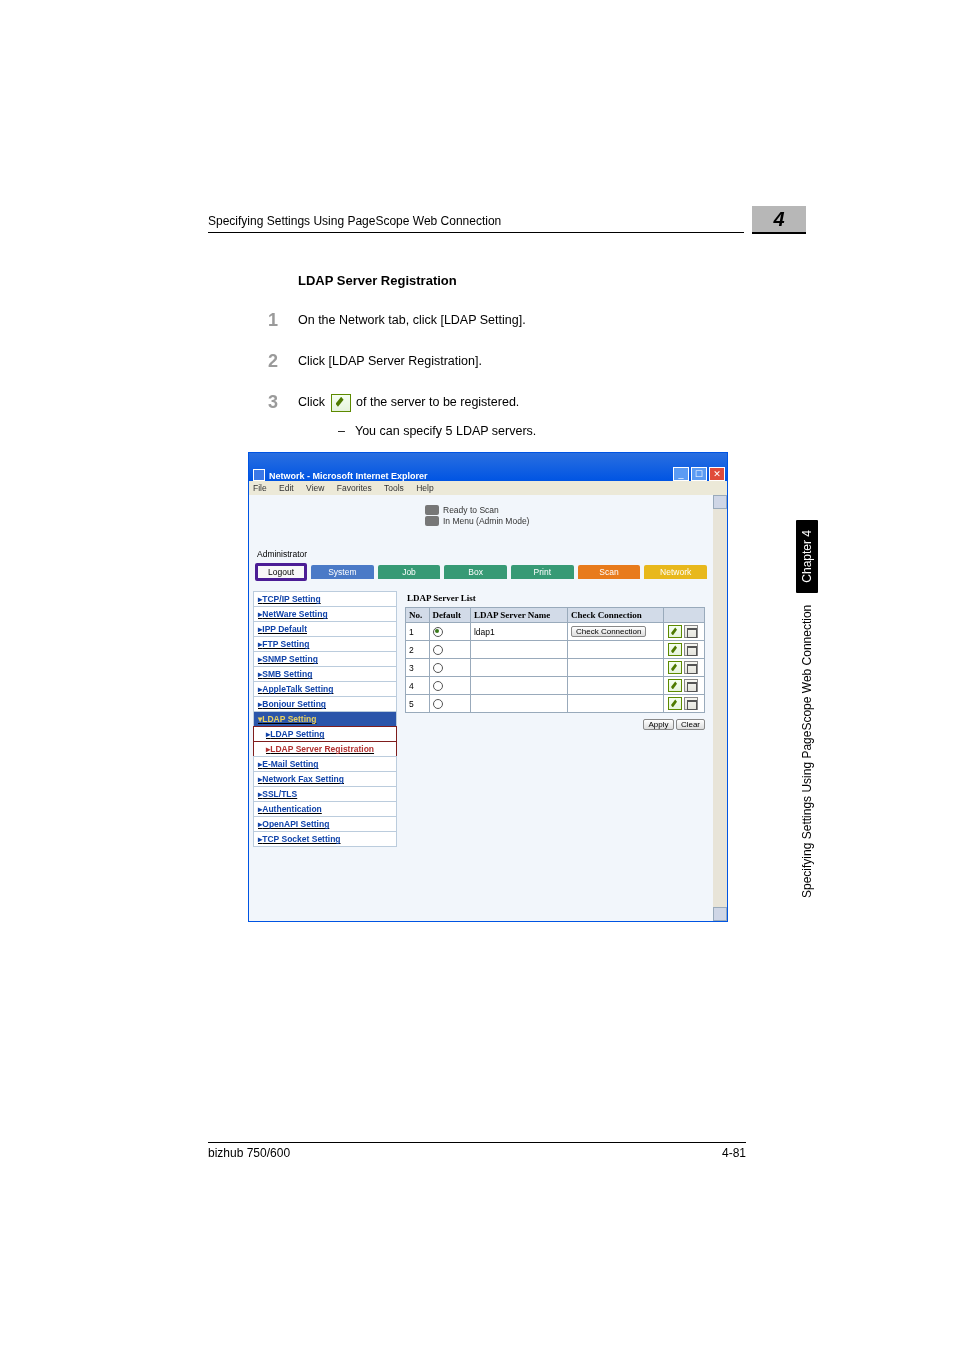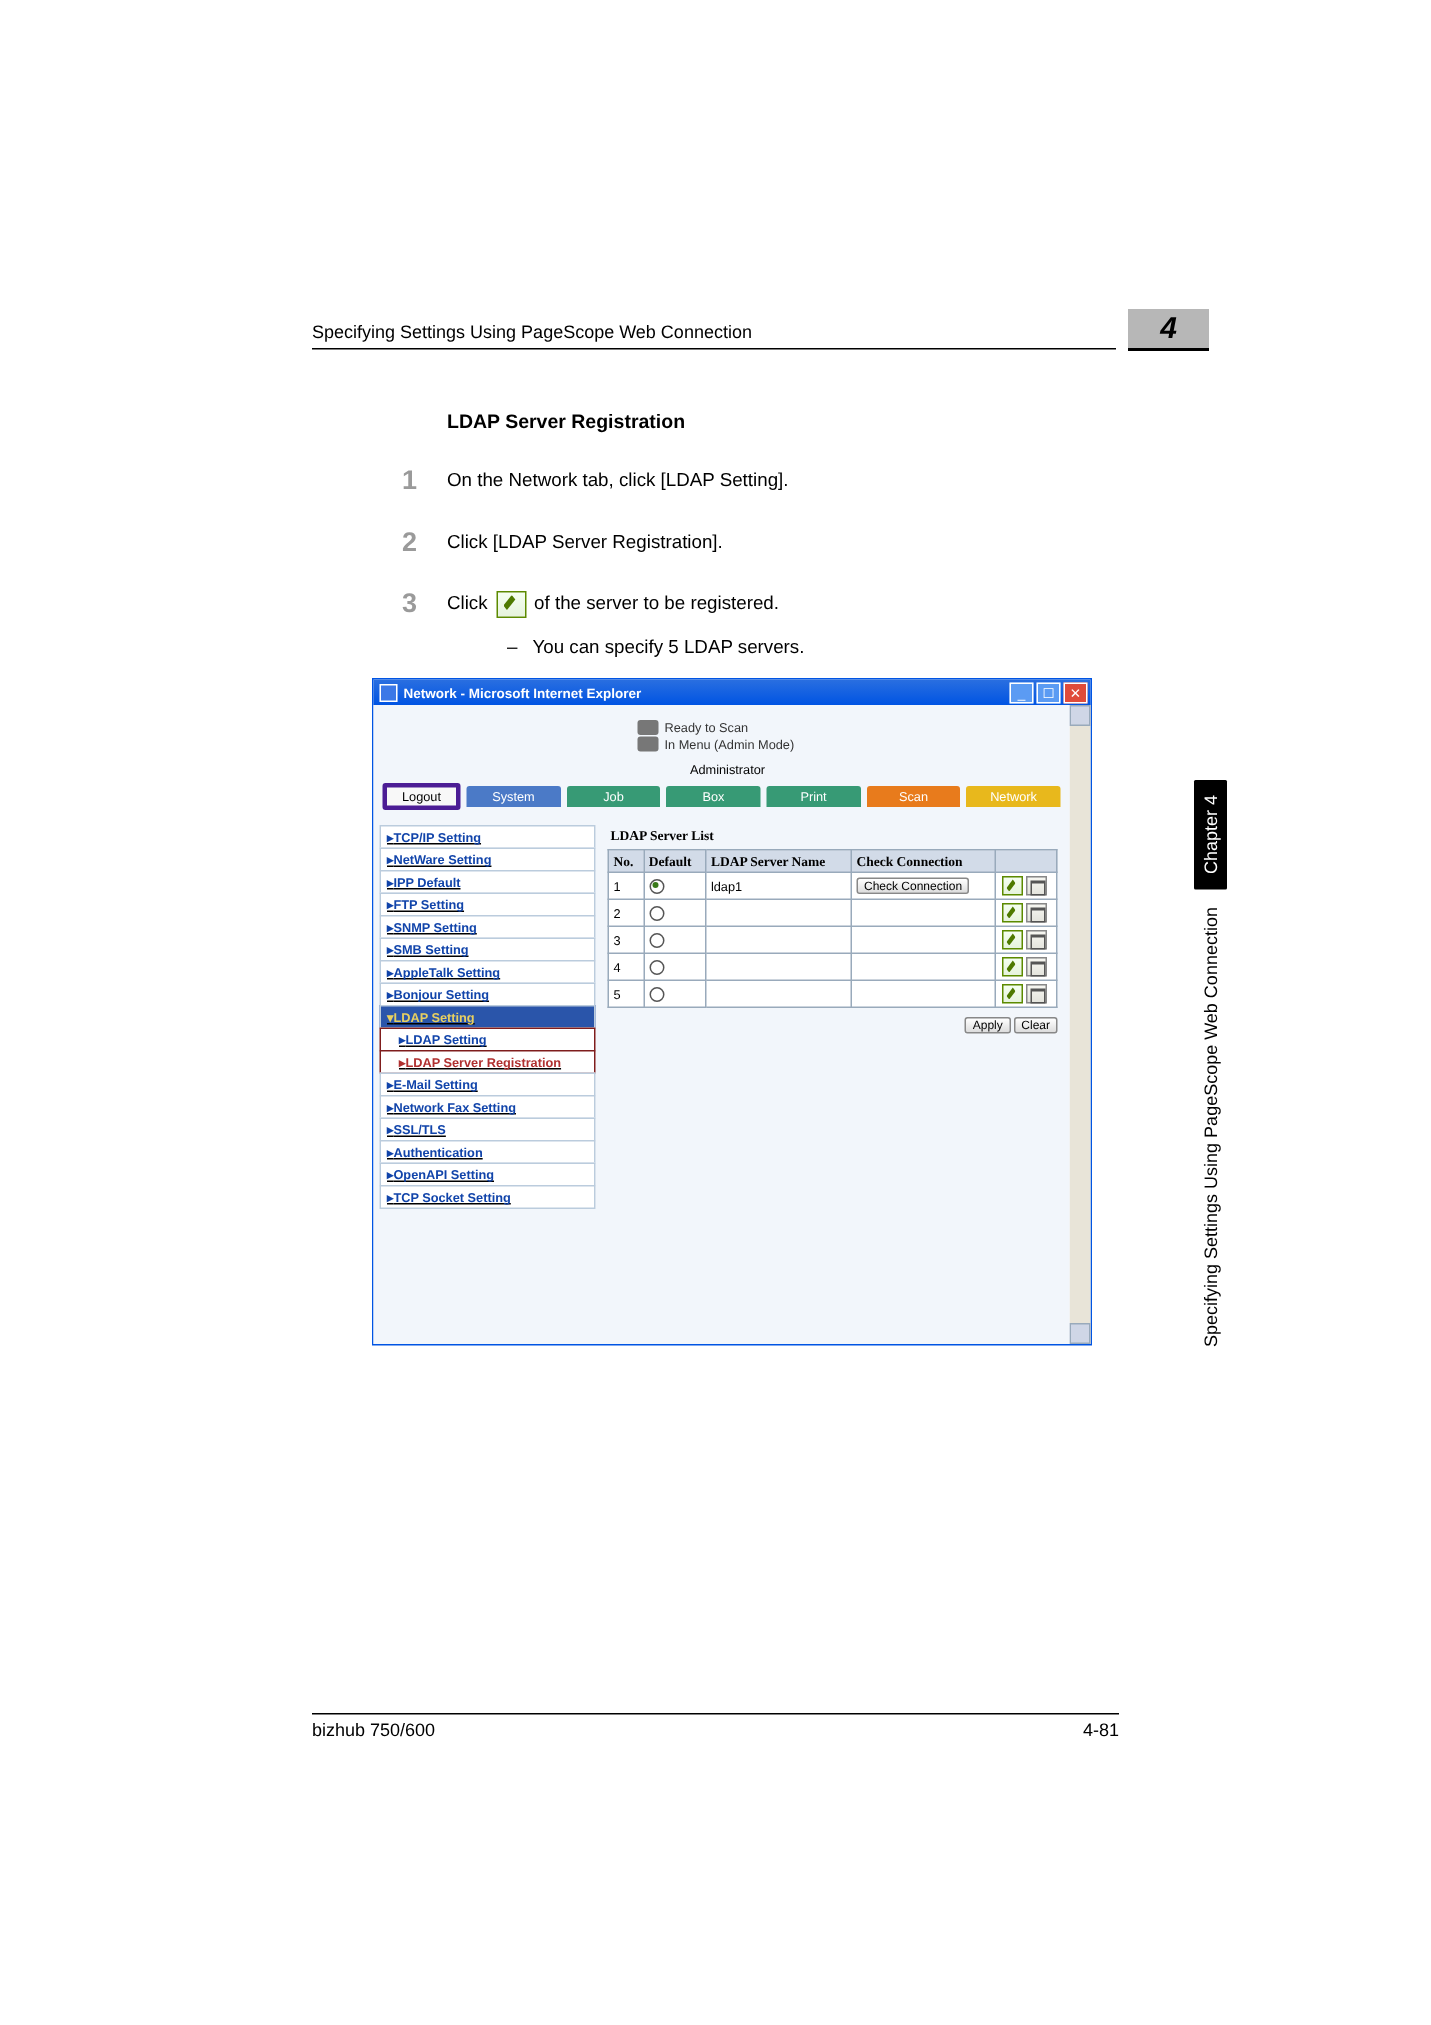--- a/index.html
+++ b/index.html
@@ -99,36 +99,36 @@
     margin-left: 40px;
     width: 478px;
     border: 1px solid #0054E3;
     font-size: 8.5px;
     color:#000;
   }
   .titlebar {
     background: linear-gradient(#2a6fe0,#0054E3);
     color: #fff;
     display: flex;
-    align-items: center;
+    align-items: flex-end;
     height: 16px;
-    padding: 1px 2px 0 4px;
+    padding: 12px 2px 0 4px;
   }
   .titlebar-ie { width:10px;height:10px;background:#3b78e7;border:1px solid #fff; margin-right:4px; }
   .titlebar-title { flex:1; font-weight:bold; font-size:9px;}
   .win-btn { width:14px;height:12px;margin-left:2px;display:flex;align-items:center;justify-content:center;font-size:9px;background:#5b9bf3;border:1px solid #fff;color:#fff;}
   .win-btn.close{background:#e04b3a;}
   .menubar { background:#ece9d8; padding:2px 4px; color:#333; font-size:8.5px;}
   .menubar span{margin-right:10px;}
   .content-top { display:flex; }
   .content-area { background:#f2f6fb; height:426px; position:relative; padding:0; }
   .status-area { padding:10px 0 6px 176px; font-size:8.5px; color:#333;}
   .status-line{display:flex;align-items:center;margin-bottom:1px;}
   .status-icon{width:14px;height:10px;background:#777;border-radius:2px;margin-right:4px;}
-  .admin-row{ margin:0 0 4px 8px; font-size:8.5px;text-align:center;}
+  .admin-row{ margin:16px 0 4px 8px; font-size:8.5px;}
   .tabs-row{display:flex;align-items:center;padding:0 6px 6px 6px;gap:4px;}
   .logout-btn{ background:#f8f8f8;border:3px solid #4c1d95;border-radius:2px;padding:1px 10px;font-size:8.5px;}
   .tab{ flex:1;text-align:center;padding:2px 0;color:#fff;font-size:8.5px;border-radius:2px 2px 0 0;}
   .tab.system{background:#4b7ac7;}
   .tab.job{background:#379a75;}
   .tab.box{background:#379a75;text-align:center;}
   .tab.print{background:#379a75;}
   .tab.scan{background:#e87b1c;}
   .tab.network{background:#e8b81c;}
   .body-split{display:flex;align-items:flex-start;}
@@ -216,20 +216,28 @@
   </div>
   <div class="step-sub">You can specify 5 LDAP servers.</div>
 
   <div class="browser-window">
     <div class="titlebar">
       <div class="titlebar-ie"></div>
       <div class="titlebar-title">Network - Microsoft Internet Explorer</div>
       <div class="win-btn">_</div>
       <div class="win-btn">☐</div>
       <div class="win-btn close">✕</div>
+    </div>
+    <div class="menubar">
+      <span>File</span>
+      <span>Edit</span>
+      <span>View</span>
+      <span>Favorites</span>
+      <span>Tools</span>
+      <span>Help</span>
     </div>
     <div class="content-top">
     <div class="content-area" style="flex:1;">
       <div class="status-area">
         <div class="status-line">
               <span class="status-icon"></span>
               <span>Ready to Scan</span>
             </div>
         <div class="status-line">
               <span class="status-icon"></span>

